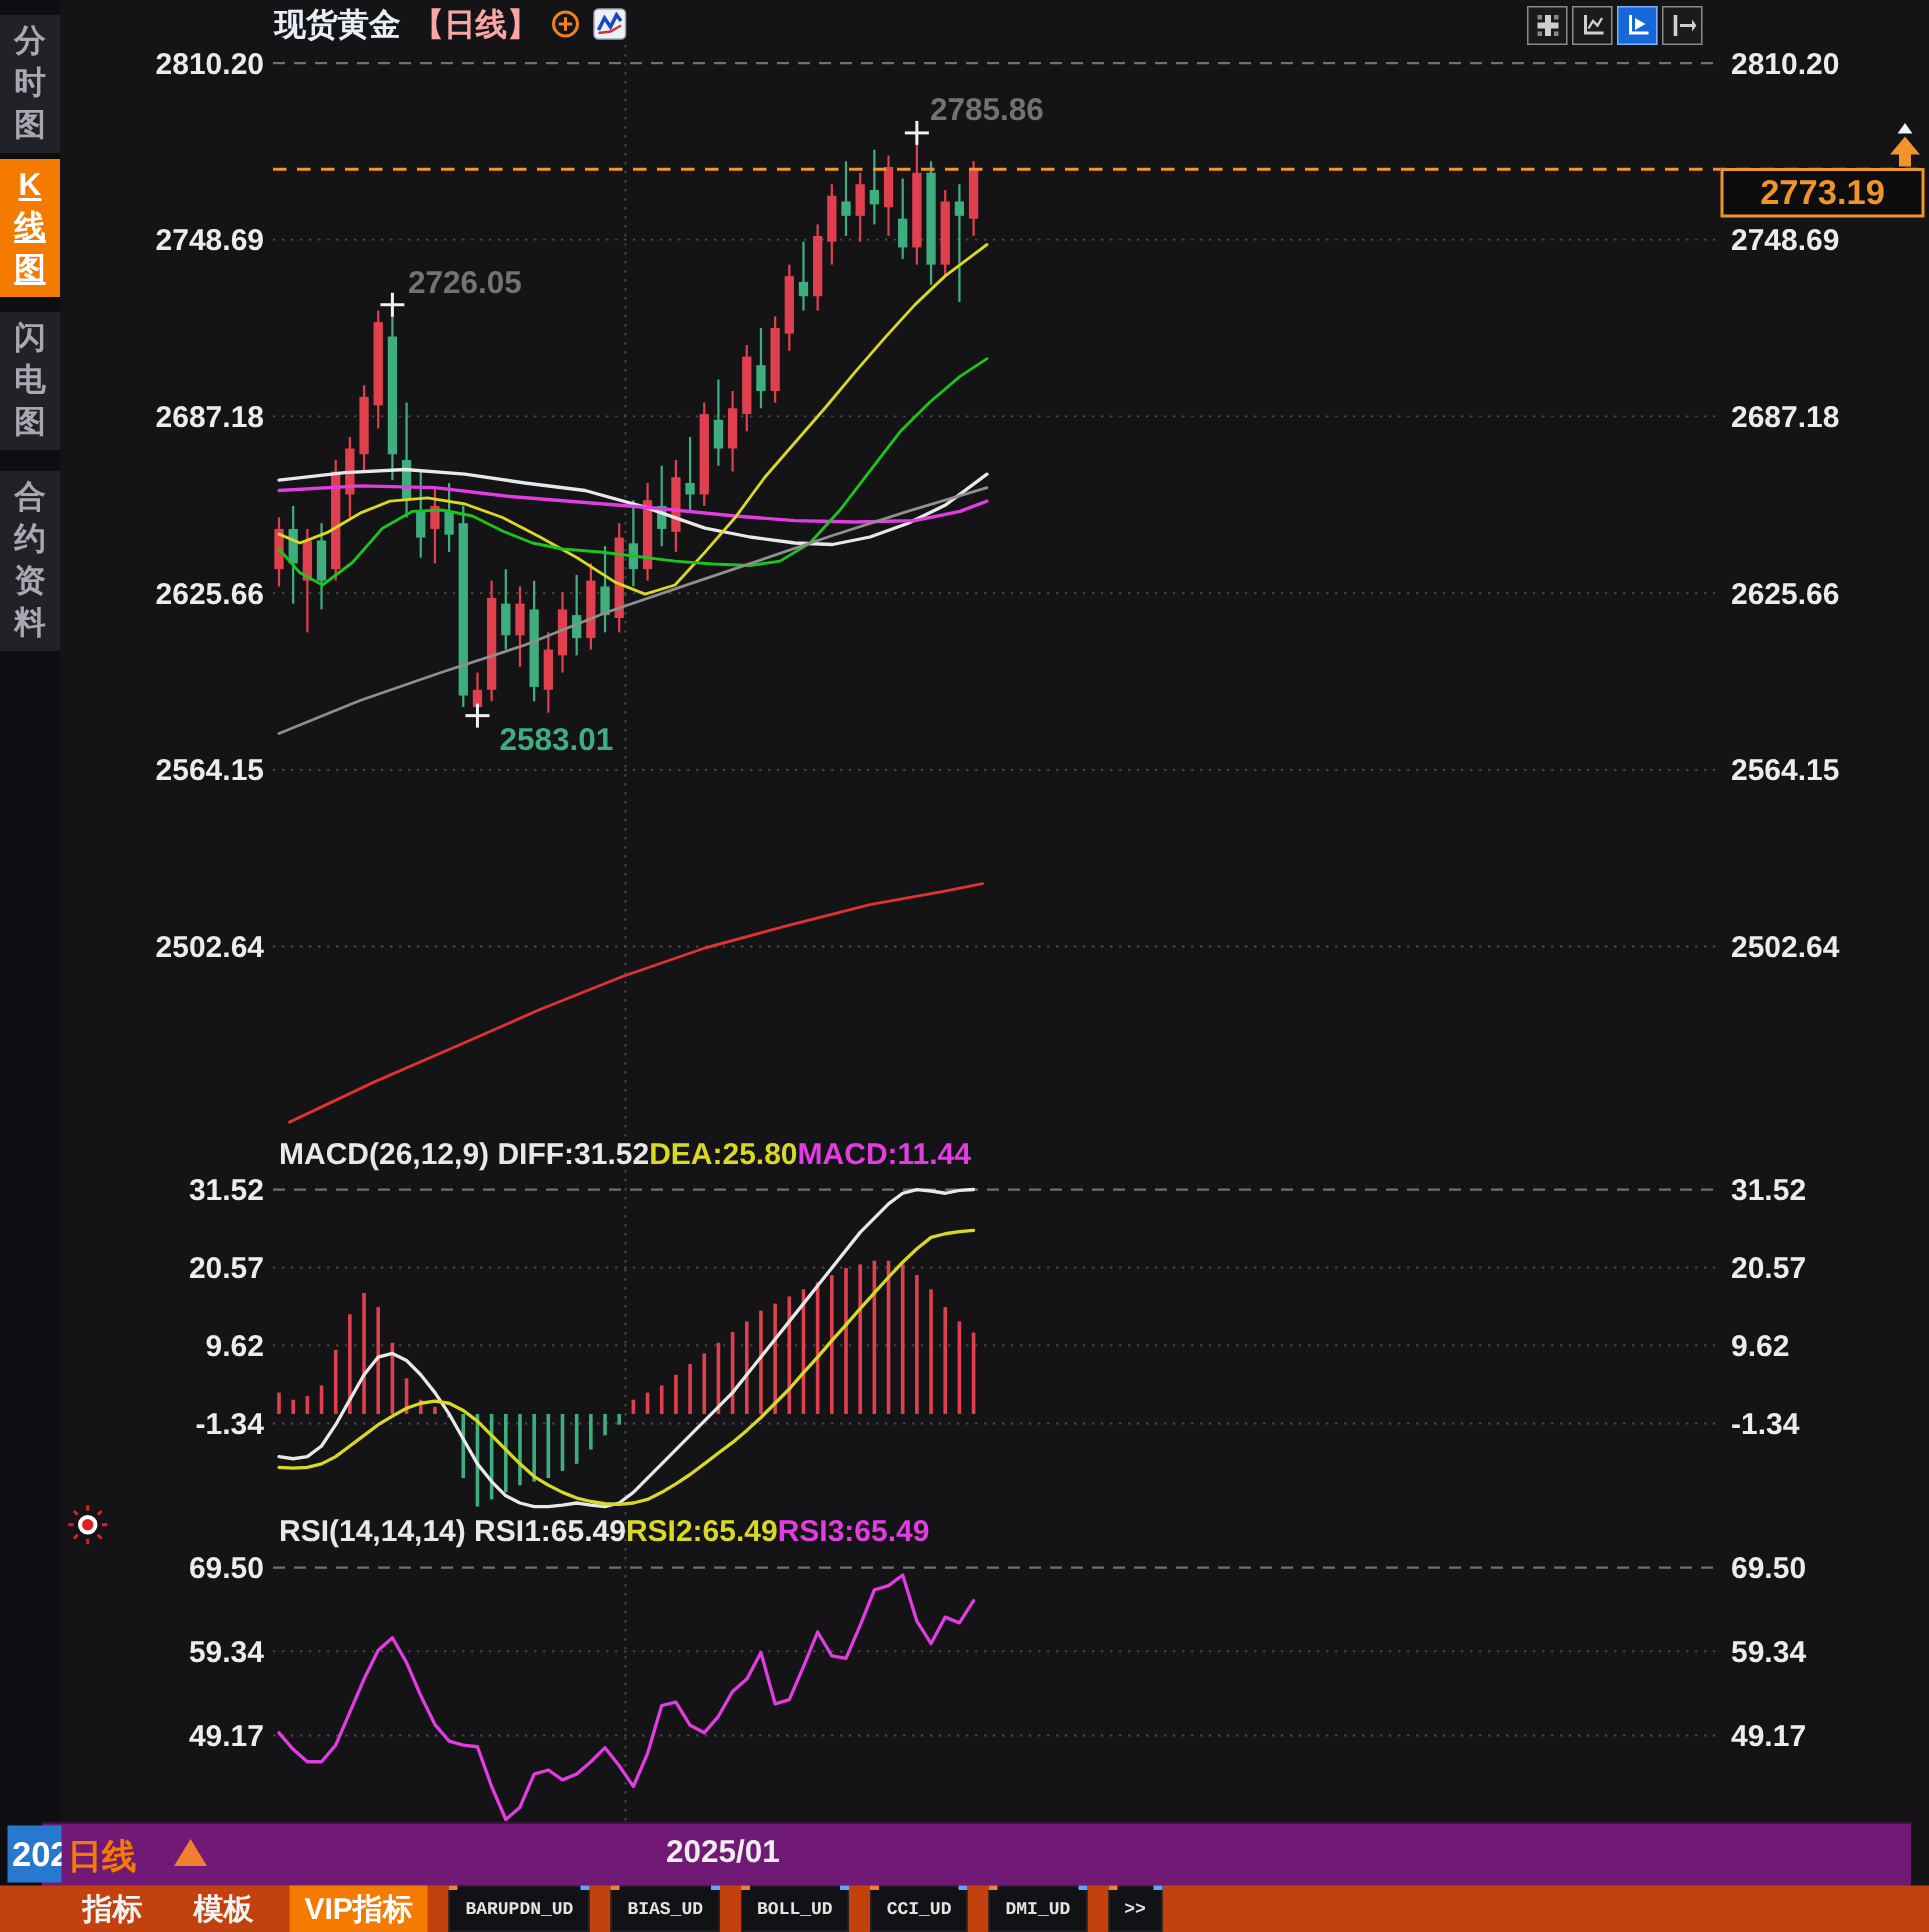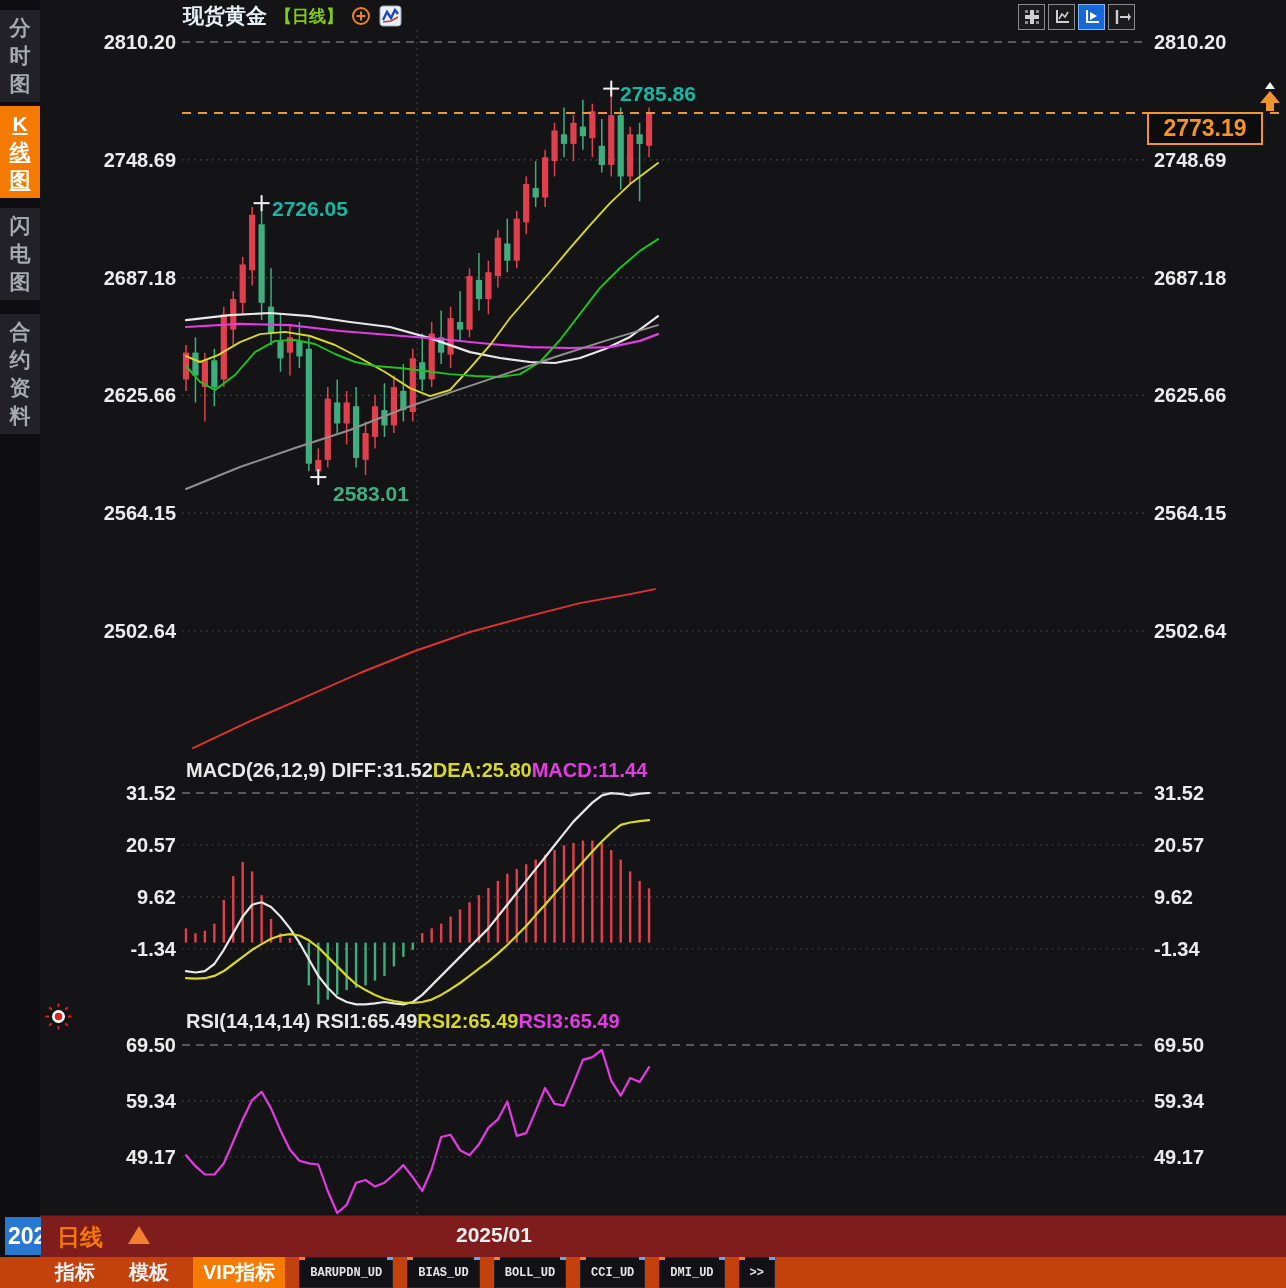--- a/index.html
+++ b/index.html
@@ -7,44 +7,44 @@
         font-family:"Liberation Sans",sans-serif;}
   
   #sidebar{position:absolute;left:0;top:0;width:40px;height:1288px;background:#0e0e12;}
   .sb-item{position:absolute;left:0;width:40px;background:#212127;color:#a8a8b0;
            font-size:21px;font-weight:bold;text-align:center;cursor:pointer;}
   .sb-item .vtxt{display:block;width:22px;margin:4px auto;word-break:break-all;line-height:28px;}
   .sb-item.active{background:#f57a00;color:#ffffff;}
   
   #hdr{position:absolute;left:183px;top:3px;height:26px;display:flex;align-items:center;gap:8px;z-index:5;font-family:Liberation Mono, monospace;}
   .sym{color:#e8eef6;font-size:21px;font-weight:bold;}
-  .period{color:#84cc16;font-size:17px;font-weight:bold;}
+  .period{color:#fca5a5;font-size:21px;font-weight:bold;}
   .ma-lbl{color:#bdd9ee;font-size:20px;margin-left:6px;white-space:nowrap;}
   #toolbar{position:absolute;left:1018px;top:4px;display:flex;gap:3px;z-index:6;}
   .tbtn{width:27px;height:26px;background:#1b1b1e;border:1px solid #8a8a8e;box-sizing:border-box;
         display:flex;align-items:center;justify-content:center;cursor:pointer;}
   .tbtn.active{background:#1668d8;border-color:#7db3f5;}
   
   #chart{position:absolute;left:0;top:0;z-index:1;}
   .axis-text{font-family:"Liberation Sans",sans-serif;font-size:20px;font-weight:bold;fill:#ececec;}
   
   .ind-hdr{position:absolute;display:flex;font-size:20px;font-weight:bold;z-index:5;white-space:nowrap;}
   .w{color:#e8e8e8;} .y{color:#d8d825;} .m{color:#e23ce2;}
   
   .anno{position:absolute;font-size:21px;font-weight:bold;z-index:4;}
-  .anno.red{color:#14b8a6;margin-top:20px;} .anno.grn{color:#3fae7f;}
-  #price-box{position:absolute;left:1147px;top:112px;width:116px;height:33px;
+  .anno.red{color:#737373;} .anno.grn{color:#3fae7f;}
+  #price-box{position:absolute;left:1147px;top:112px;width:136px;height:33px;
              border:2px solid #f0952c;box-sizing:border-box;background:#0d0d0d;z-index:7;
              display:flex;align-items:center;justify-content:center;
              color:#f0952c;font-size:23px;font-weight:bold;}
   #price-arrow{position:absolute;left:1257px;top:80px;z-index:7;}
   #sun-icon{position:absolute;left:45px;top:1003px;z-index:5;}
   
-  #date-row{position:absolute;left:40px;top:1215px;width:1246px;height:42px;
-            background:#7f1d1d;border-top:1px solid #26262a;z-index:5;}
+  #date-row{position:absolute;left:28px;top:1215px;width:1246px;height:42px;
+            background:#701a75;border-top:1px solid #26262a;z-index:5;}
   #period-lbl{position:absolute;left:17px;top:6px;color:#f57a00;font-size:23px;font-weight:bold;}
   #period-tri{position:absolute;left:88px;top:10px;width:0;height:0;
               border-left:11px solid transparent;border-right:11px solid transparent;
               border-bottom:18px solid #f08030;}
   #date-lbl{position:absolute;left:380px;top:7px;color:#eeeeee;font-size:21px;font-weight:bold;margin-left:36px;}
   #year-badge{position:absolute;left:5px;top:1217px;width:33px;height:38px;background:#2878d0;
               color:#ffffff;font-size:23px;font-weight:bold;line-height:38px;padding-left:3px;
               overflow:hidden;white-space:nowrap;z-index:6;cursor:pointer;}
   #tab-row{position:absolute;left:0;top:1257px;width:1286px;height:31px;background:#c2410c;
            display:flex;align-items:stretch;padding-left:45px;gap:14px;box-sizing:border-box;z-index:6;}

